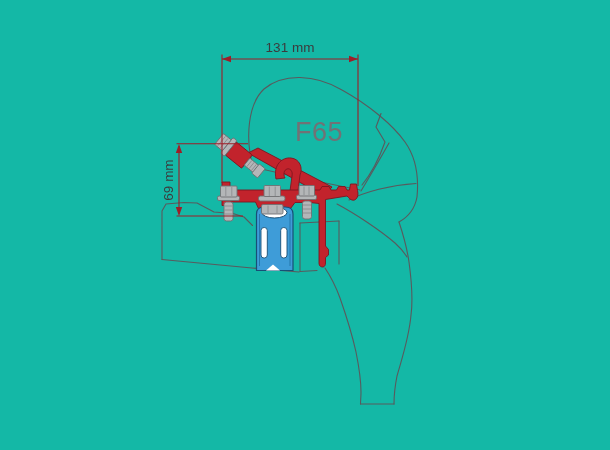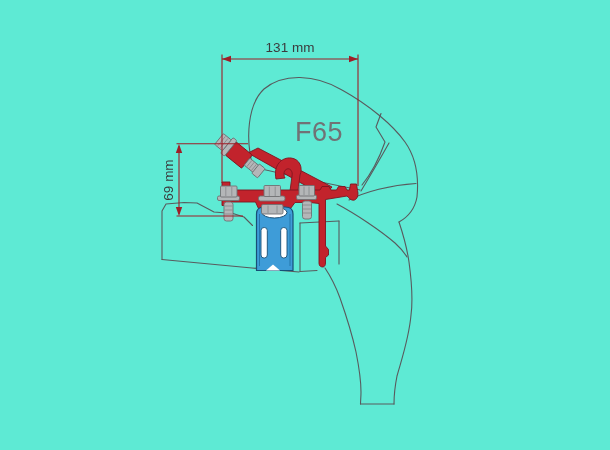--- a/index.html
+++ b/index.html
@@ -1,16 +1,16 @@
 <!DOCTYPE html>
 <html><head>
 <meta charset="utf-8">
 <style>
   html,body{margin:0;padding:0;background:#ffffff;}
-  .stage{position:relative;width:610px;height:450px;background:#5eead4;overflow:hidden;
+  .stage{position:relative;width:610px;height:450px;background:#14b8a6;overflow:hidden;
          font-family:"Liberation Sans", sans-serif;}
   svg{position:absolute;left:0;top:0;}
   .outline{fill:none;stroke:#595A5D;stroke-width:1.1;stroke-linecap:round;stroke-linejoin:round;}
   .red{fill:#C2232C;stroke:#7E1520;stroke-width:0.9;stroke-linejoin:round;}
   .hw{fill:#B4B6B8;stroke:#6F7073;stroke-width:0.9;stroke-linejoin:round;}
   .facet{stroke:#87888B;stroke-width:0.8;fill:none;}
   .blue{fill:#3E9CD8;stroke:#174F76;stroke-width:1.2;stroke-linejoin:round;}
   .blueline{stroke:#1E6DA0;stroke-width:0.8;fill:none;}
   .slot{fill:#ffffff;stroke:#174F76;stroke-width:0.9;}
   .dim{stroke:#9F1D27;stroke-width:1.1;fill:none;stroke-linecap:butt;}

